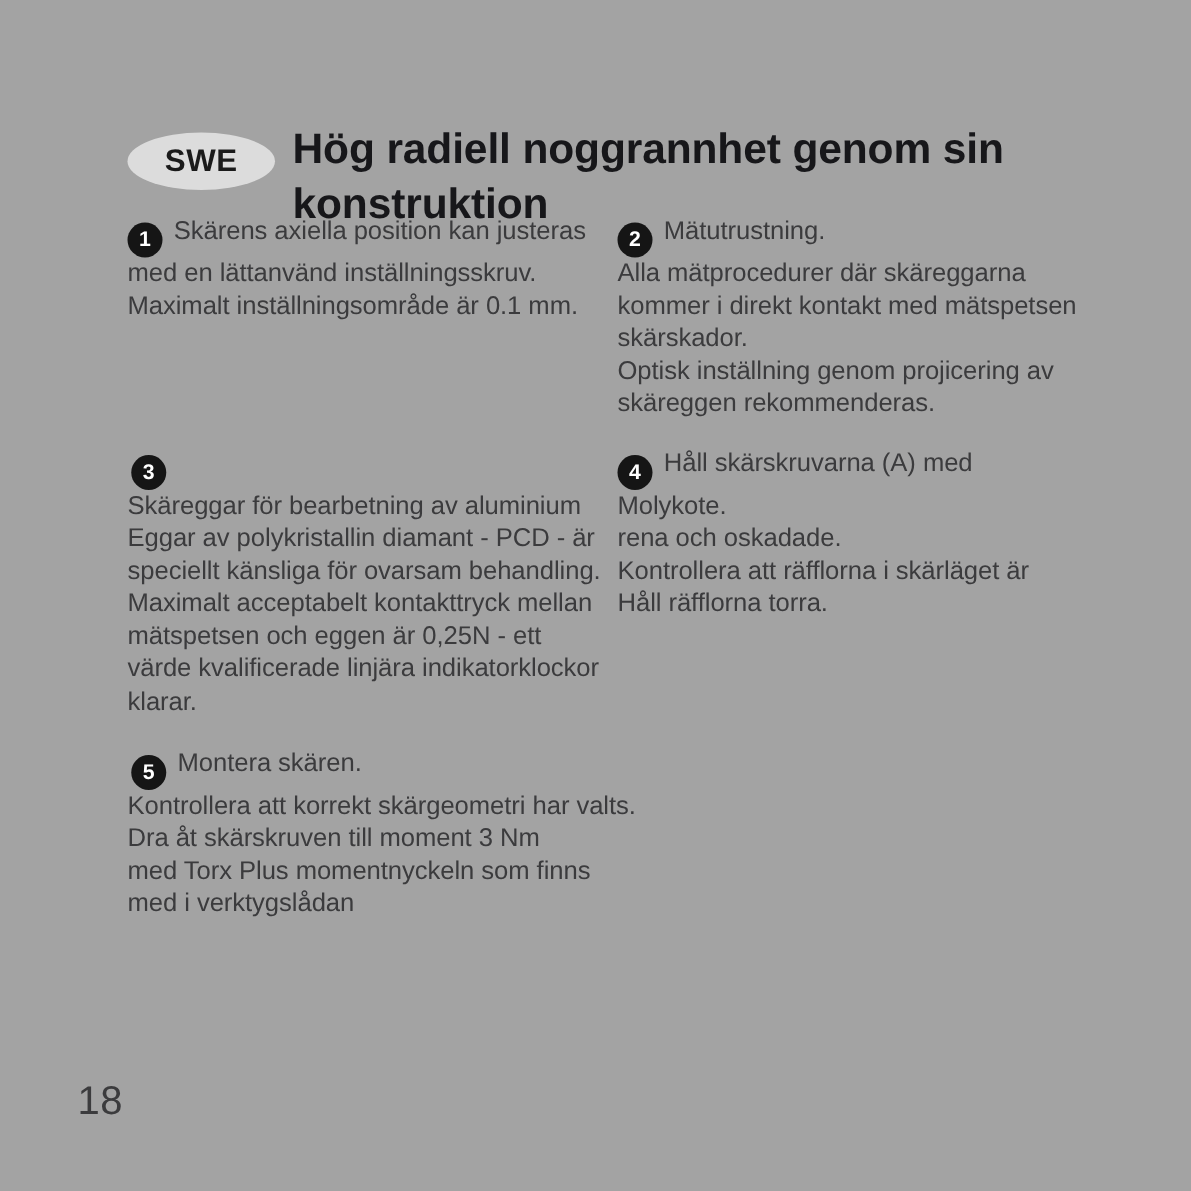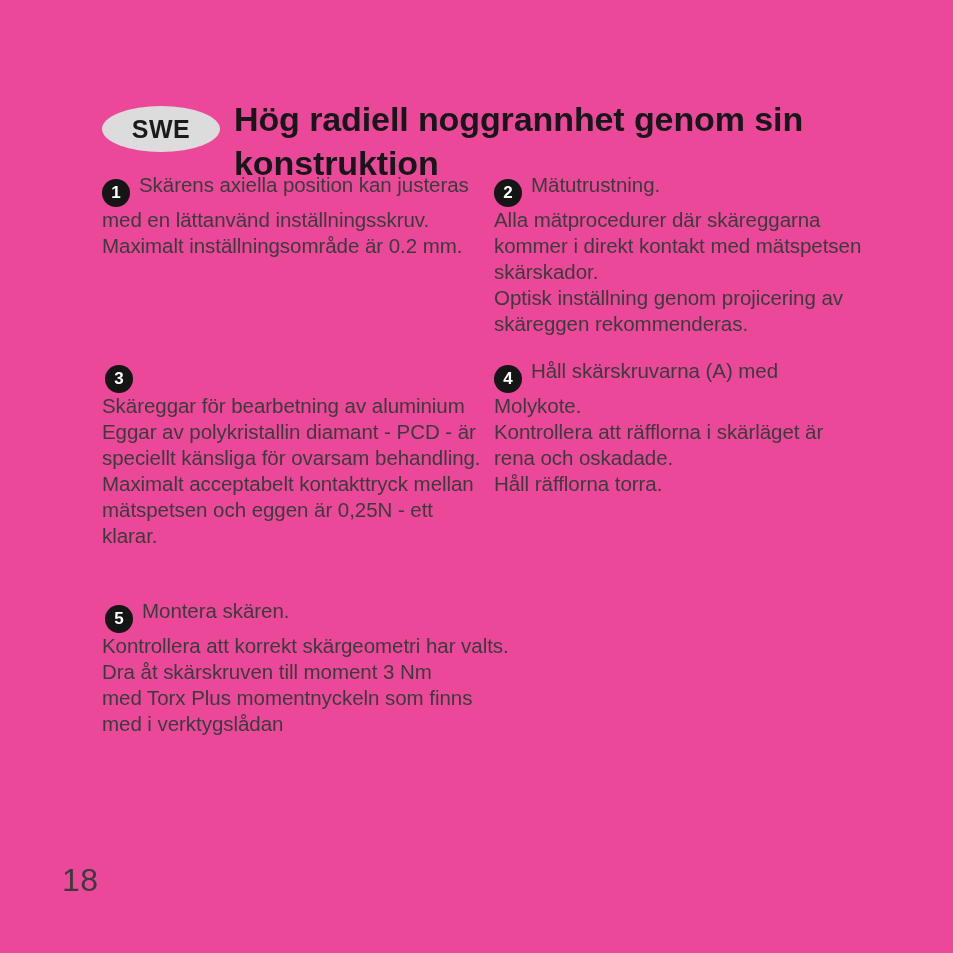--- a/index.html
+++ b/index.html
@@ -12,21 +12,21 @@
     height: 953px;
     position: relative;
     font-family: "Liberation Sans", sans-serif;
     overflow: hidden;
     -webkit-font-smoothing: antialiased;
   }
 
   .page {
     position: absolute;
     inset: 0;
-    background: #ec4899;
+    background: #a3a3a3;
     padding-left: 45px;
   }
 
   
   .header {
     position: absolute;
     left: 102px;
     top: 98px;
     width: 760px;
     display: flex;
@@ -124,31 +124,32 @@
       <span class="tline">Hög radiell noggrannhet genom sin konstruktion</span>
     </div>
   </div>
 
   <div class="col col-left">
 
     <div class="item" style="top:172px;">
       <div class="item-body">
         <span class="num-badge">1</span><span class="first-line">Skärens axiella position kan justeras</span>
         <span class="line">med en lättanvänd inställningsskruv.</span>
-        <span class="line">Maximalt inställningsområde är 0.2 mm.</span>
+        <span class="line">Maximalt inställningsområde är 0.1 mm.</span>
       </div>
     </div>
 
     <div class="item" style="top:358px;">
       <div class="item-body">
         <span class="num-badge indent">3</span><span class="first-line">Skäreggar för bearbetning av aluminium</span>
         <span class="line">Eggar av polykristallin diamant - PCD - är</span>
         <span class="line">speciellt känsliga för ovarsam behandling.</span>
         <span class="line">Maximalt acceptabelt kontakttryck mellan</span>
         <span class="line">mätspetsen och eggen är 0,25N - ett</span>
+        <span class="line">värde kvalificerade linjära indikatorklockor</span>
         <span class="line">klarar.</span>
       </div>
     </div>
 
     <div class="item" style="top:598px;">
       <div class="item-body">
         <span class="num-badge indent">5</span><span class="first-line">Montera skären.</span>
         <span class="line">Kontrollera att korrekt skärgeometri har valts.</span>
         <span class="line">Dra åt skärskruven till moment 3 Nm</span>
         <span class="line">med Torx Plus momentnyckeln som finns</span>
@@ -168,22 +169,22 @@
         <span class="line">skärskador.</span>
         <span class="line">Optisk inställning genom projicering av</span>
         <span class="line">skäreggen rekommenderas.</span>
       </div>
     </div>
 
     <div class="item" style="top:358px;">
       <div class="item-body">
         <span class="num-badge">4</span><span class="first-line">Håll skärskruvarna (A) med</span>
         <span class="line">Molykote.</span>
+        <span class="line">rena och oskadade.</span>
         <span class="line">Kontrollera att räfflorna i skärläget är</span>
-        <span class="line">rena och oskadade.</span>
         <span class="line">Håll räfflorna torra.</span>
       </div>
     </div>
 
   </div>
 
   <div class="page-number">18</div>
 
 </div>
 

